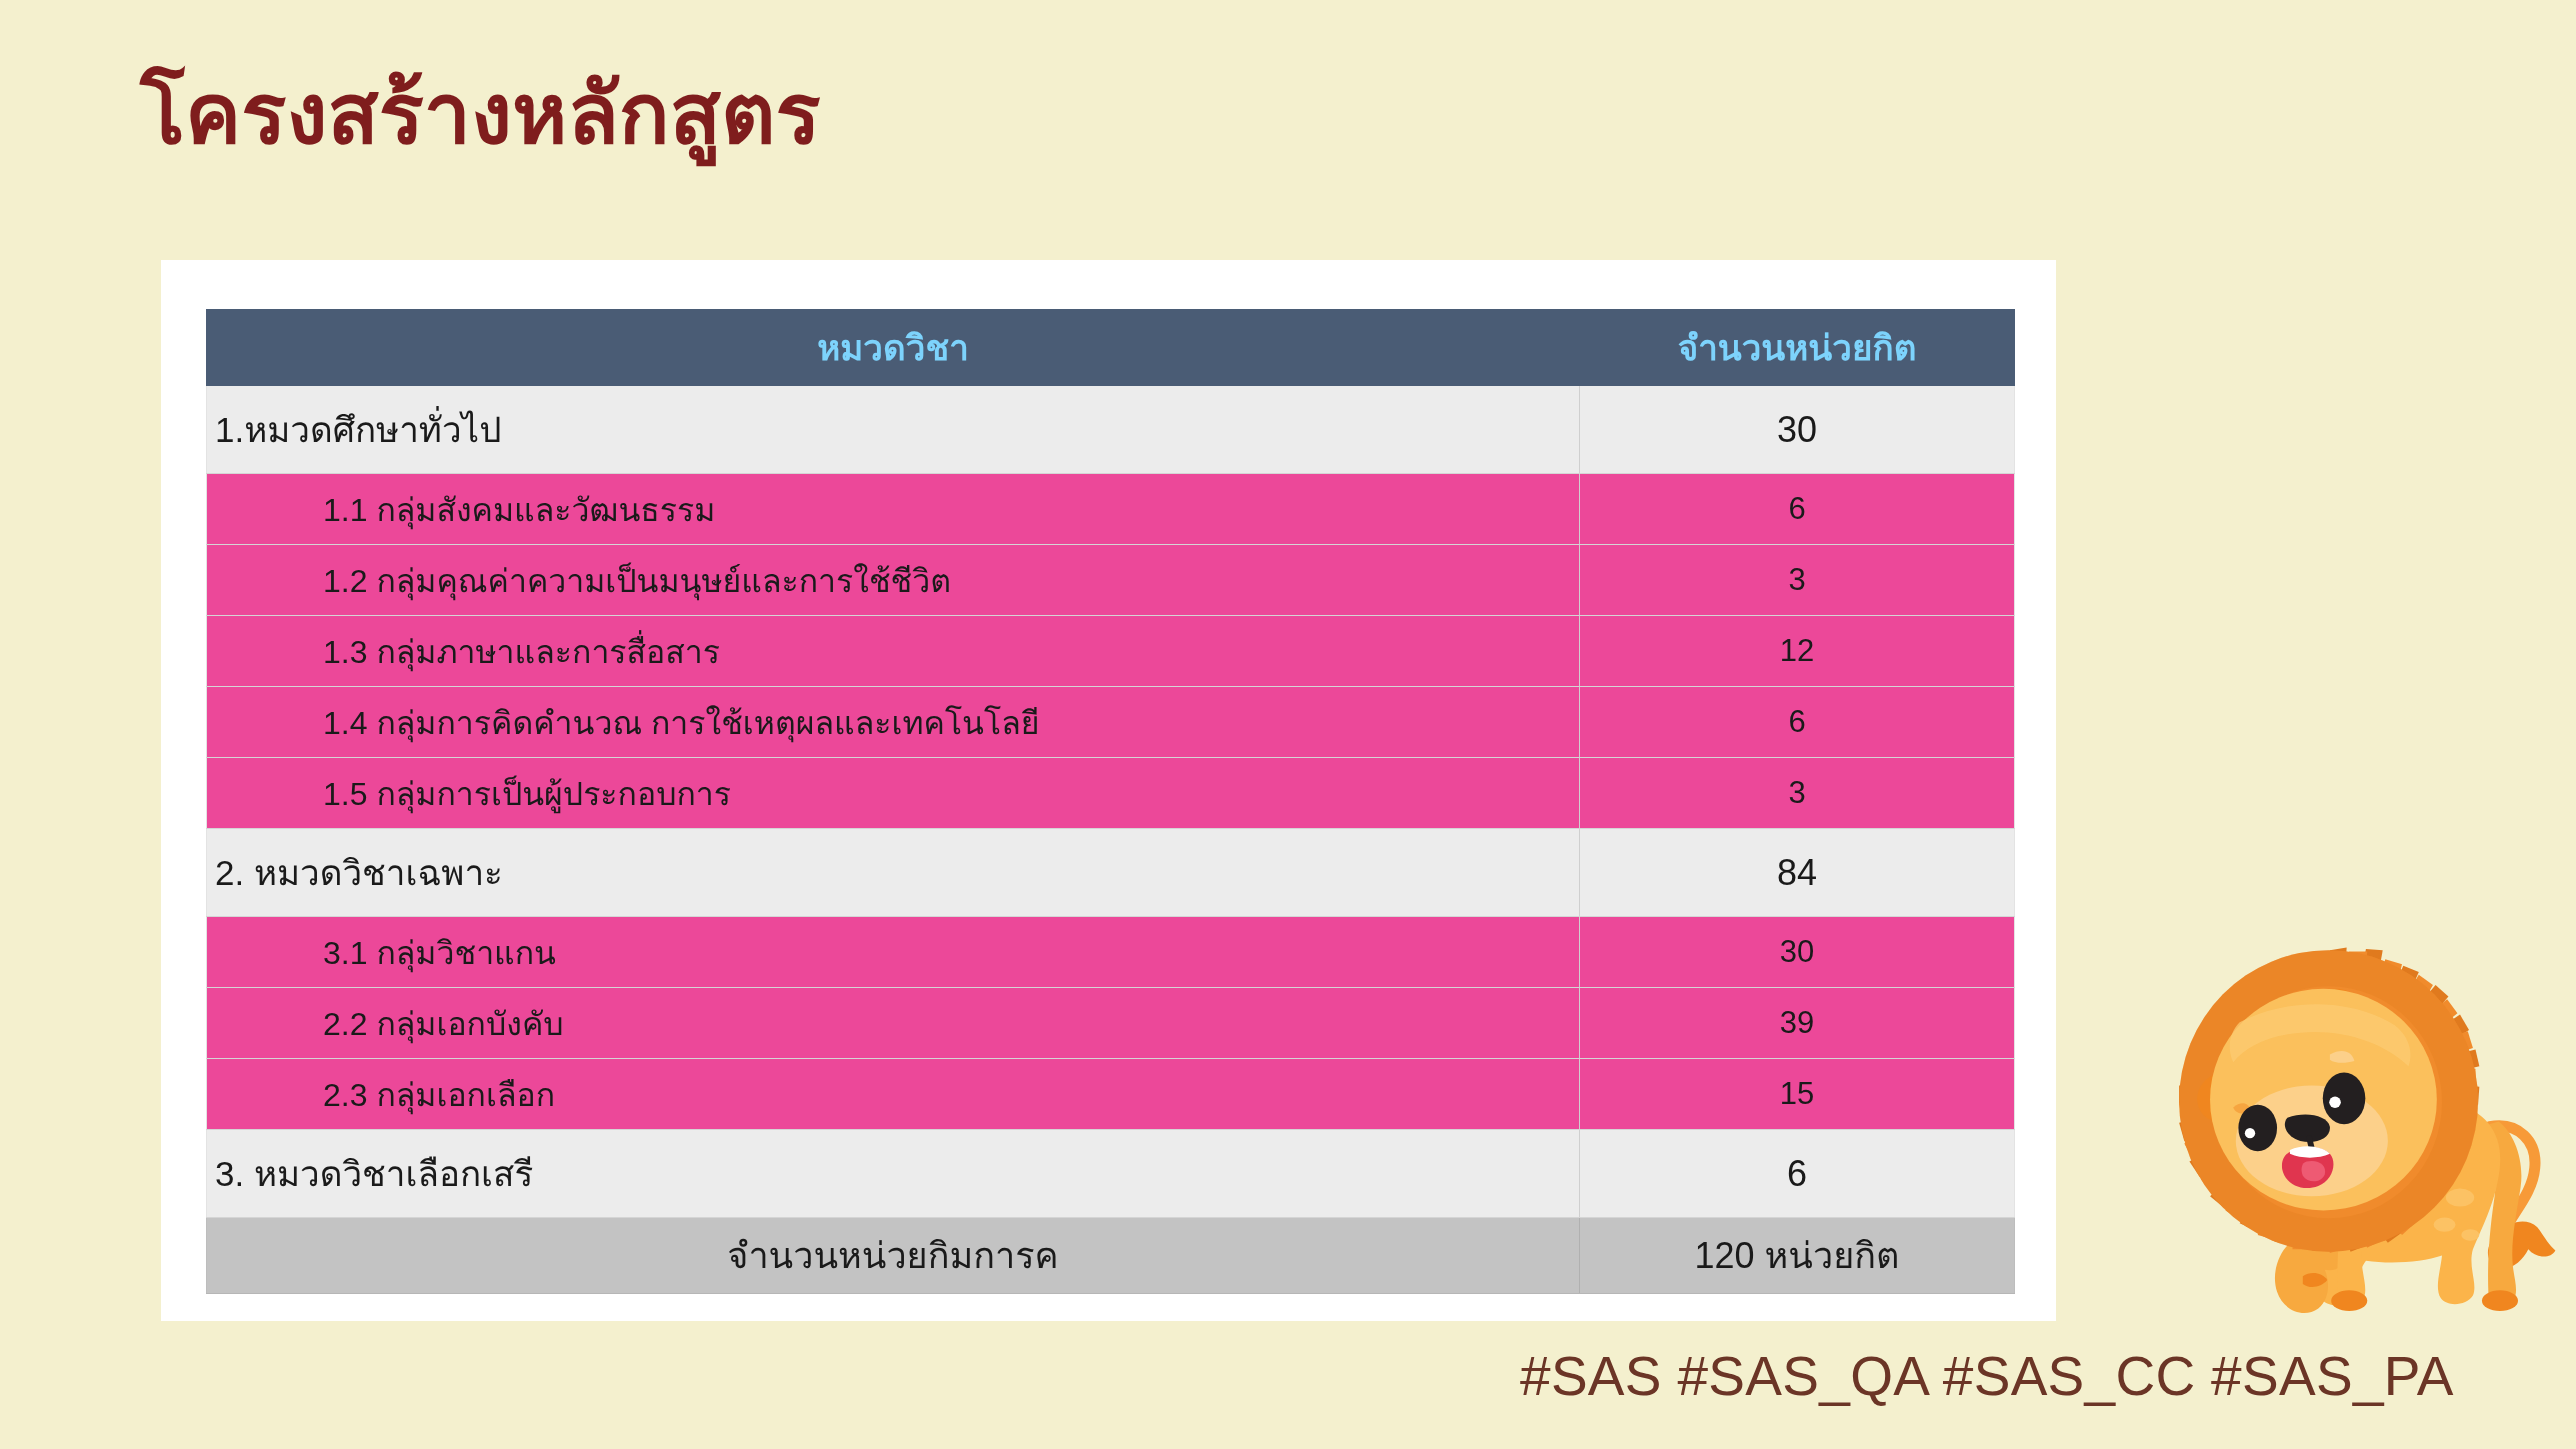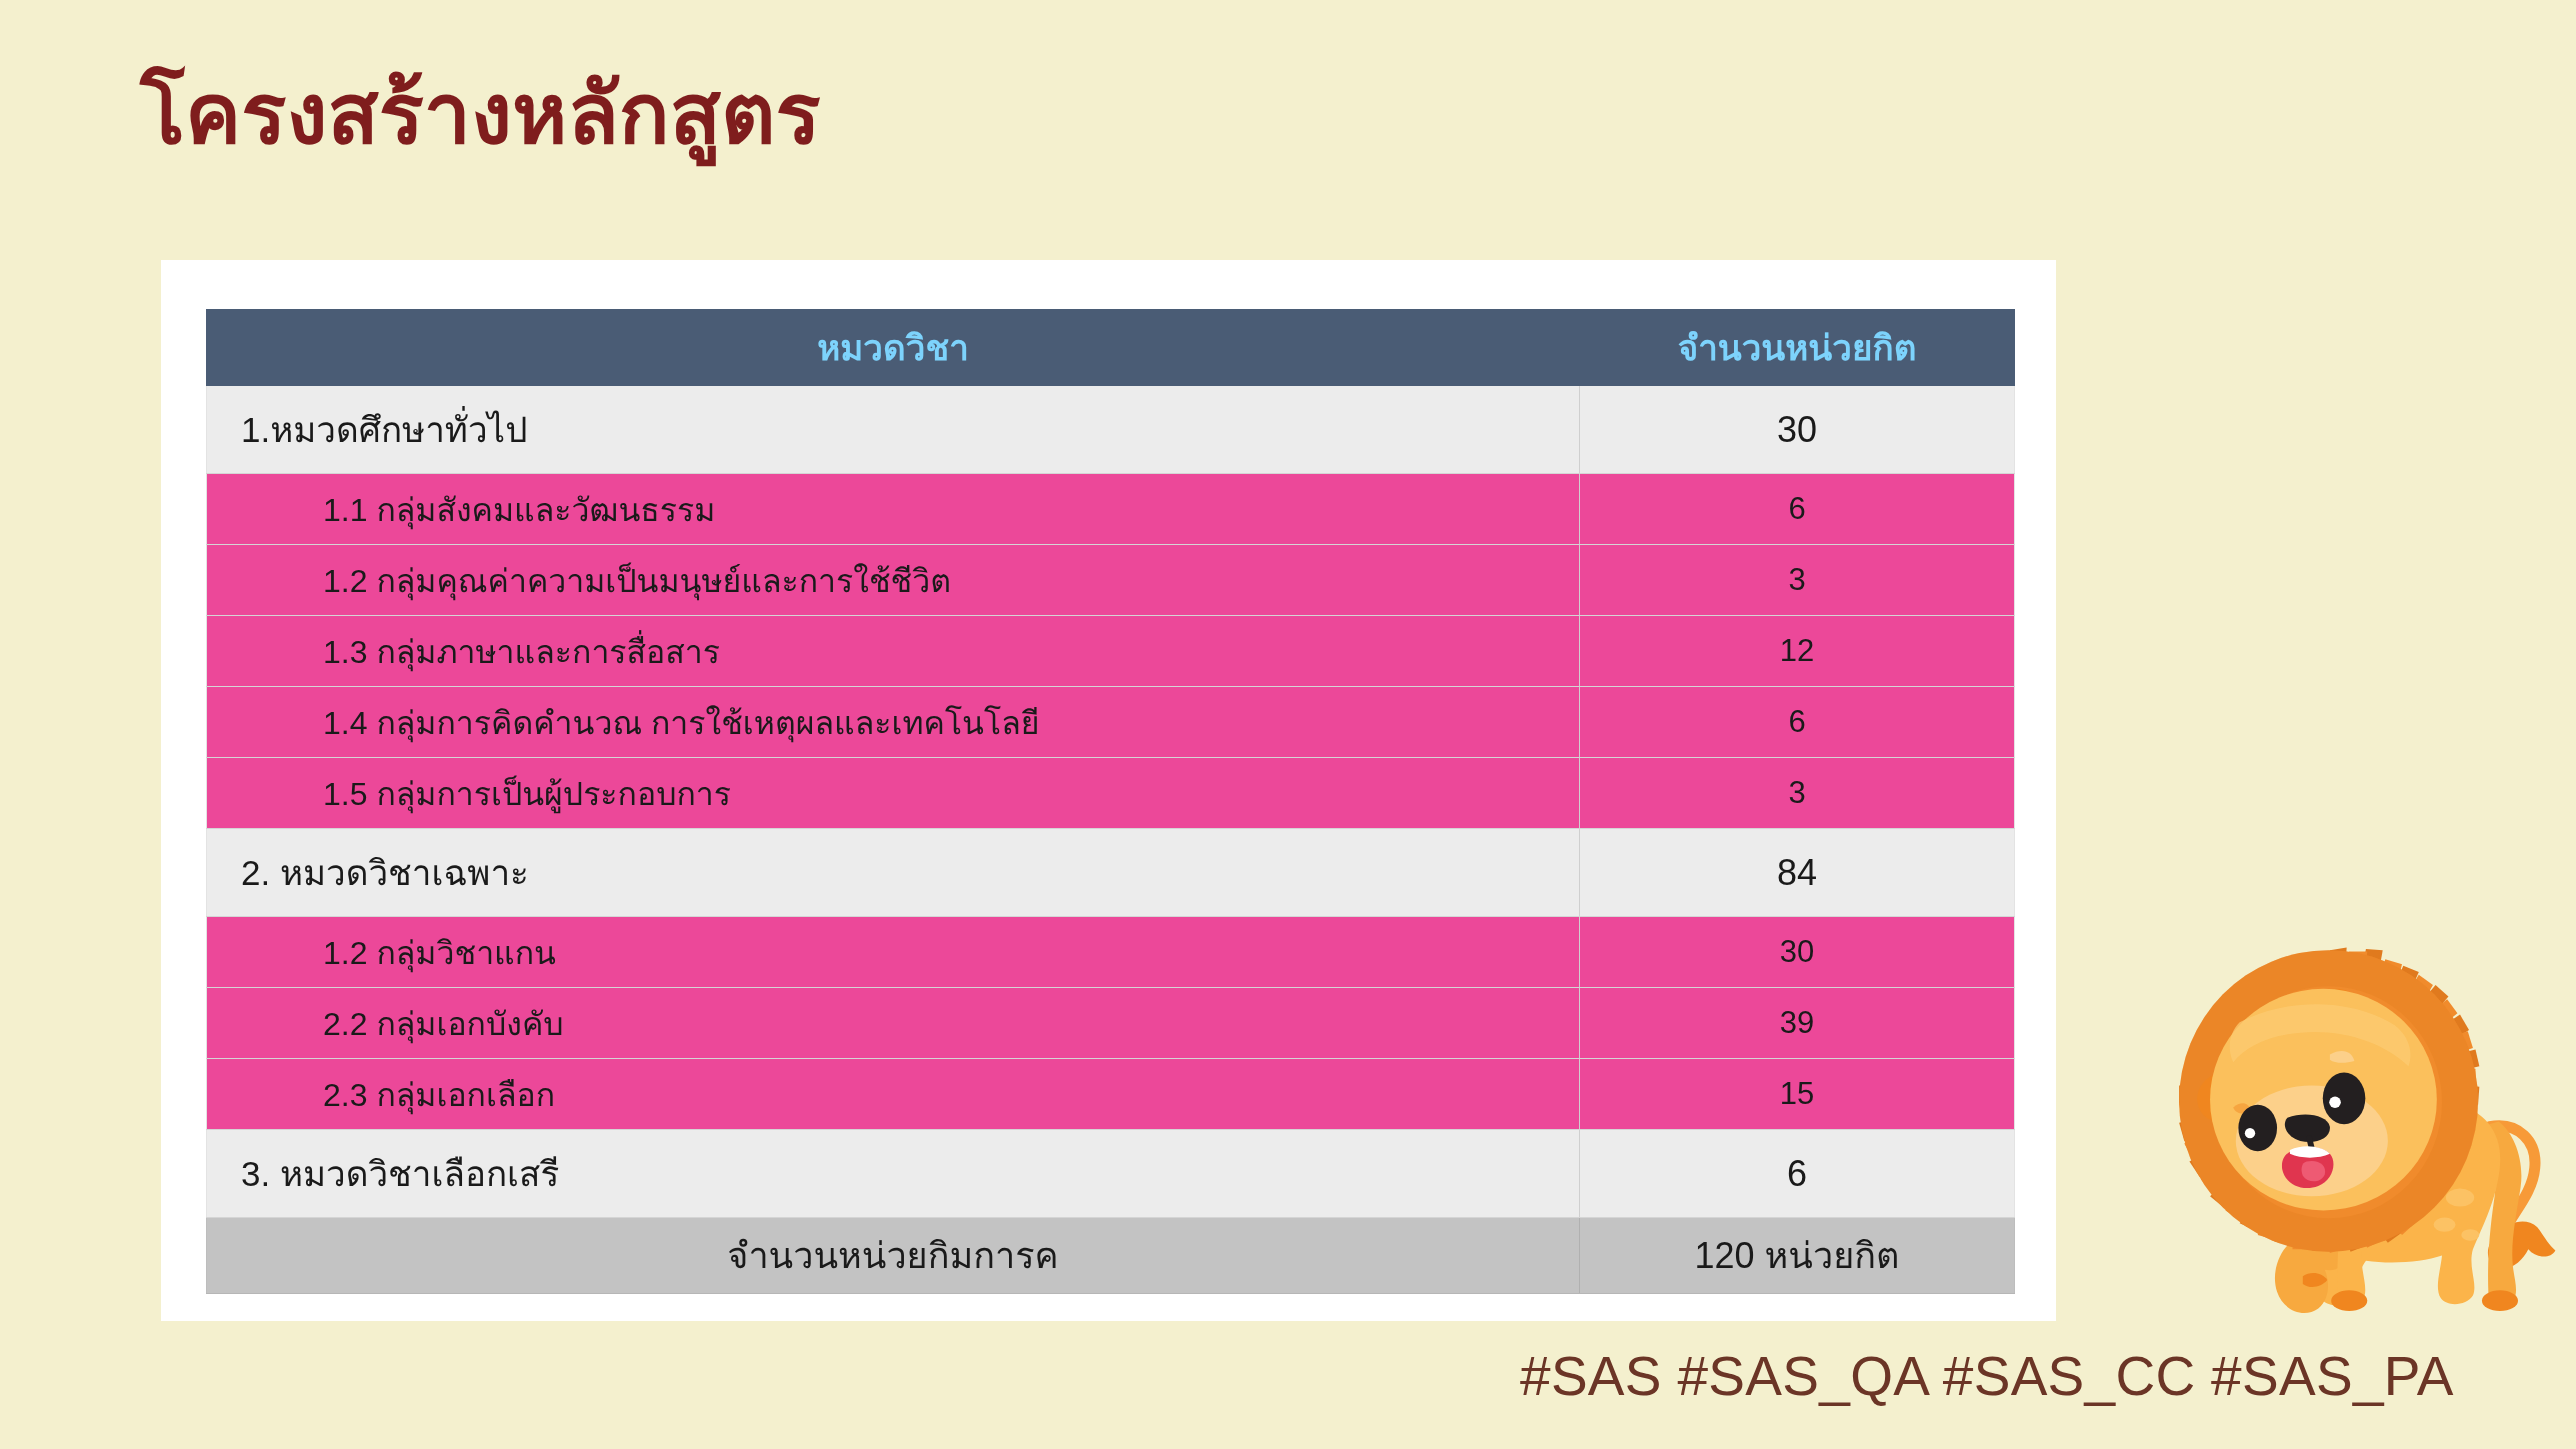--- a/index.html
+++ b/index.html
@@ -73,21 +73,21 @@
   #credits-table thead th.th-credits { border-left: 0.6px solid #8e99a9; }
 
   
   #credits-table tbody tr { height: 71px; }
 
   #credits-table tbody td {
     border-bottom: 1.3px solid #d5d5d5;
   }
   #credits-table tbody td.cell-subject {
     text-align: left;
-    padding-left: 34px;
+    padding-left: 8px;
     border-left: 1.3px solid #e3e3e3;
     border-right: 0.6px solid #cfcfcf;
   }
   #credits-table tbody td.cell-credits {
     text-align: center;
     border-right: 1.3px solid #e3e3e3;
   }
 
   
   #credits-table tbody tr.row-main { height: 88px; }
@@ -177,21 +177,21 @@
       </tr>
       <tr class="row-sub">
         <td class="cell-subject">1.5 กลุ่มการเป็นผู้ประกอบการ</td>
         <td class="cell-credits">3</td>
       </tr>
       <tr class="row-main">
         <td class="cell-subject">2. หมวดวิชาเฉพาะ</td>
         <td class="cell-credits">84</td>
       </tr>
       <tr class="row-sub">
-        <td class="cell-subject">1.2 กลุ่มวิชาแกน</td>
+        <td class="cell-subject">3.1 กลุ่มวิชาแกน</td>
         <td class="cell-credits">30</td>
       </tr>
       <tr class="row-sub">
         <td class="cell-subject">2.2 กลุ่มเอกบังคับ</td>
         <td class="cell-credits">39</td>
       </tr>
       <tr class="row-sub">
         <td class="cell-subject">2.3 กลุ่มเอกเลือก</td>
         <td class="cell-credits">15</td>
       </tr>

